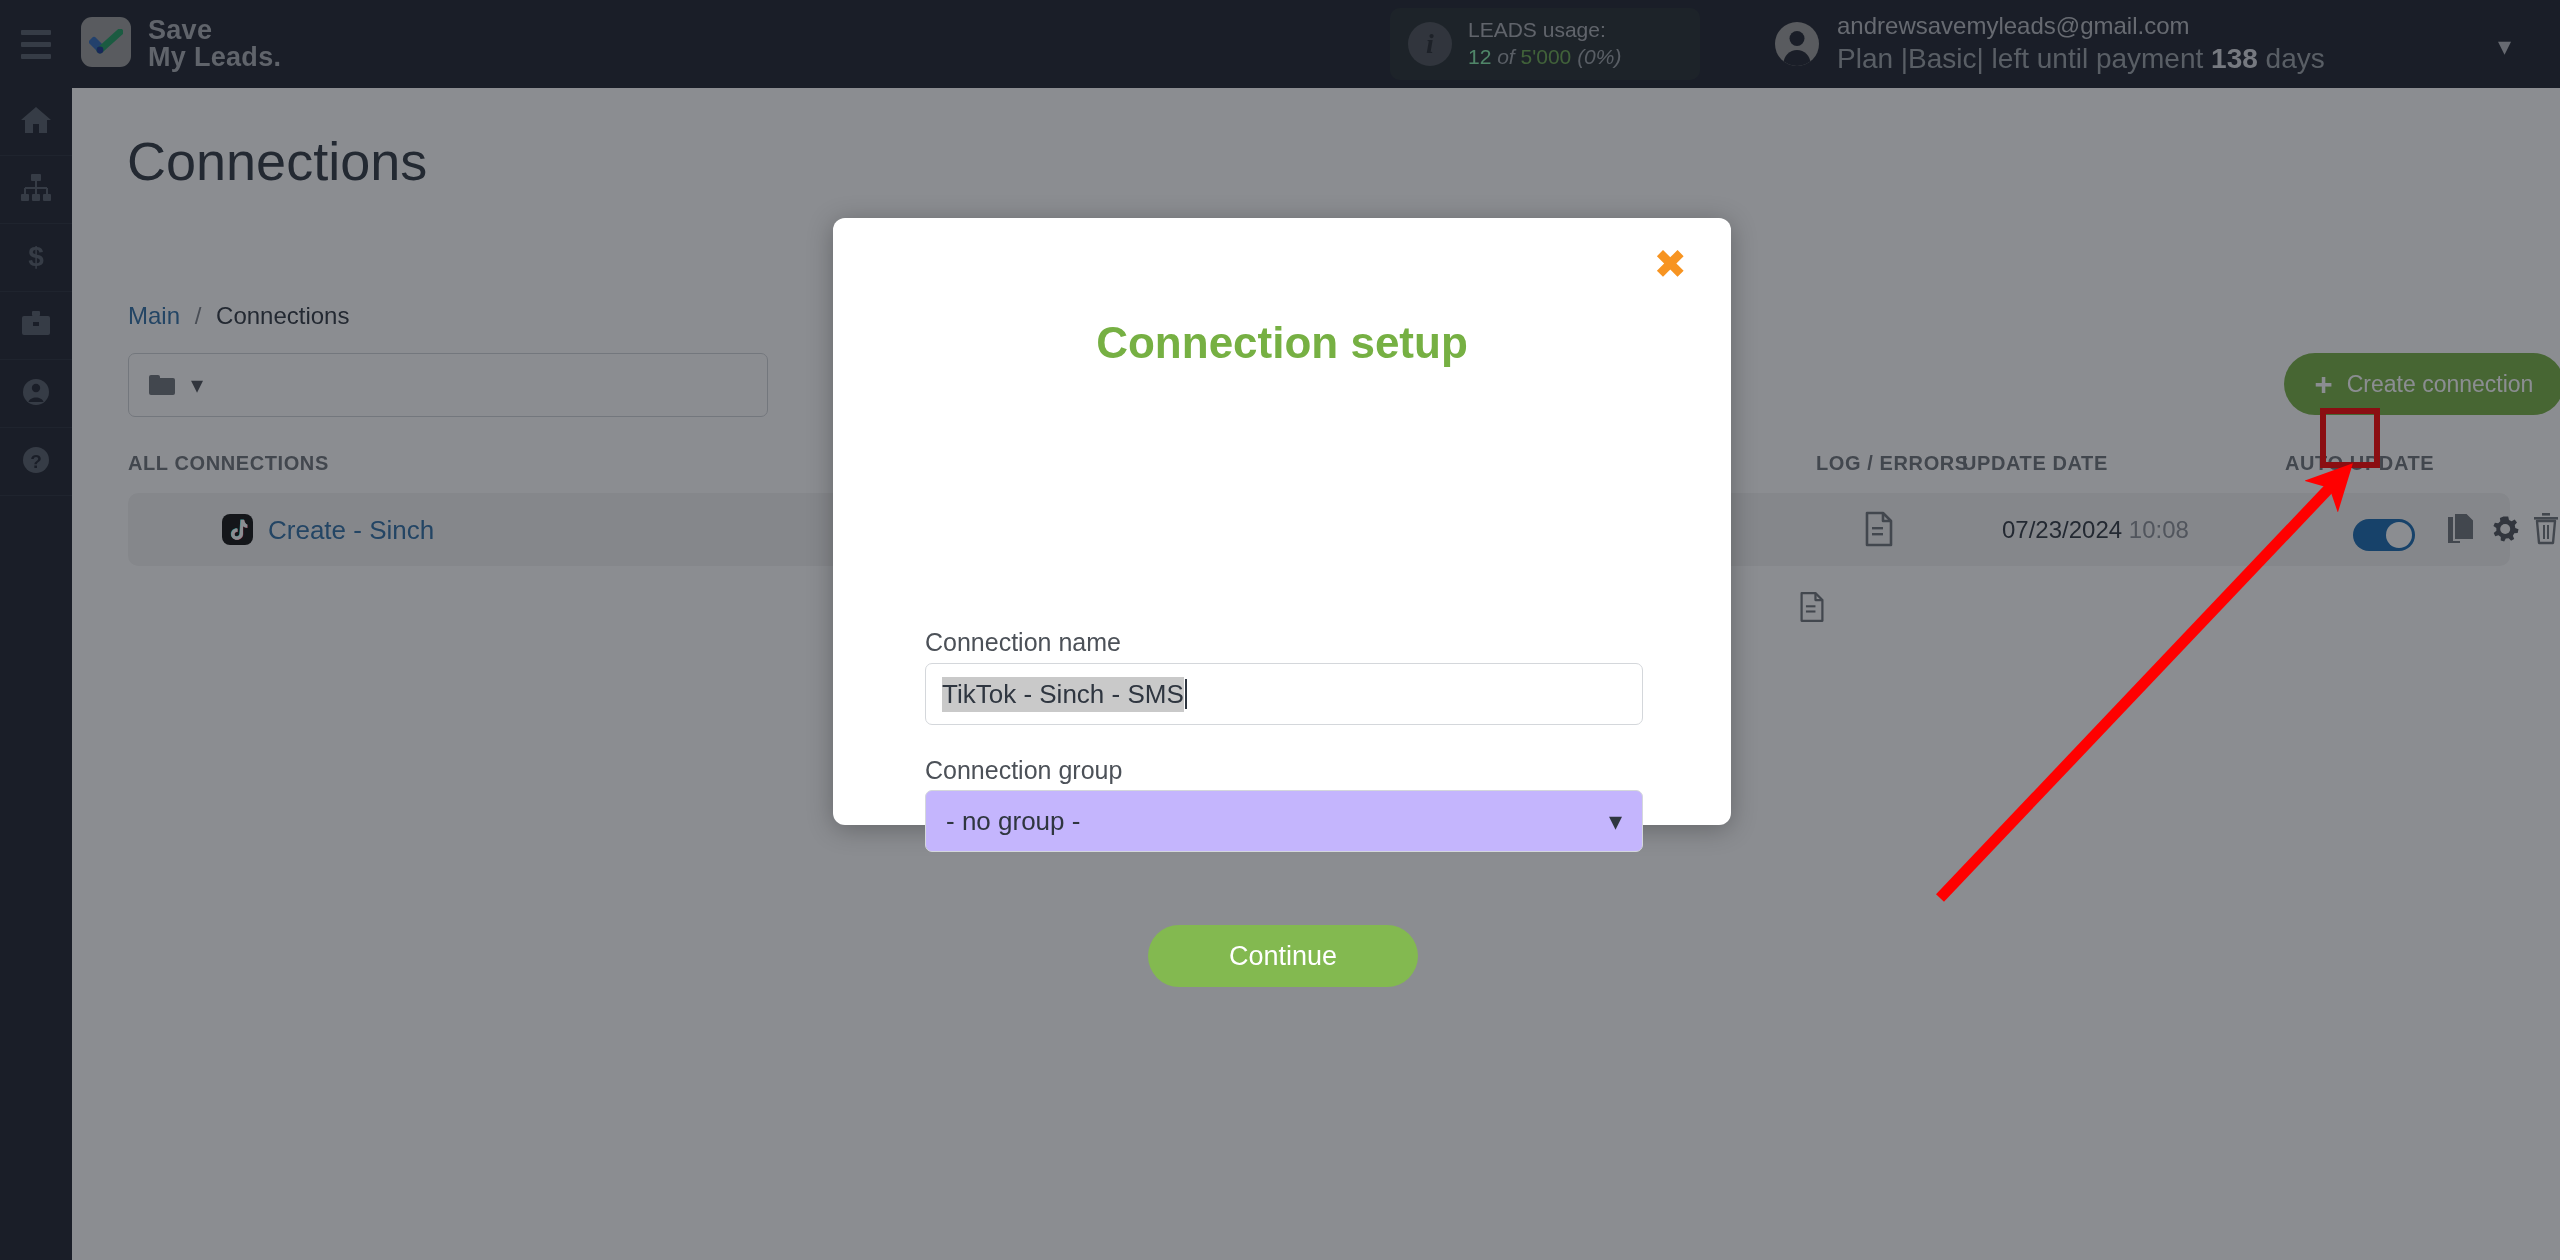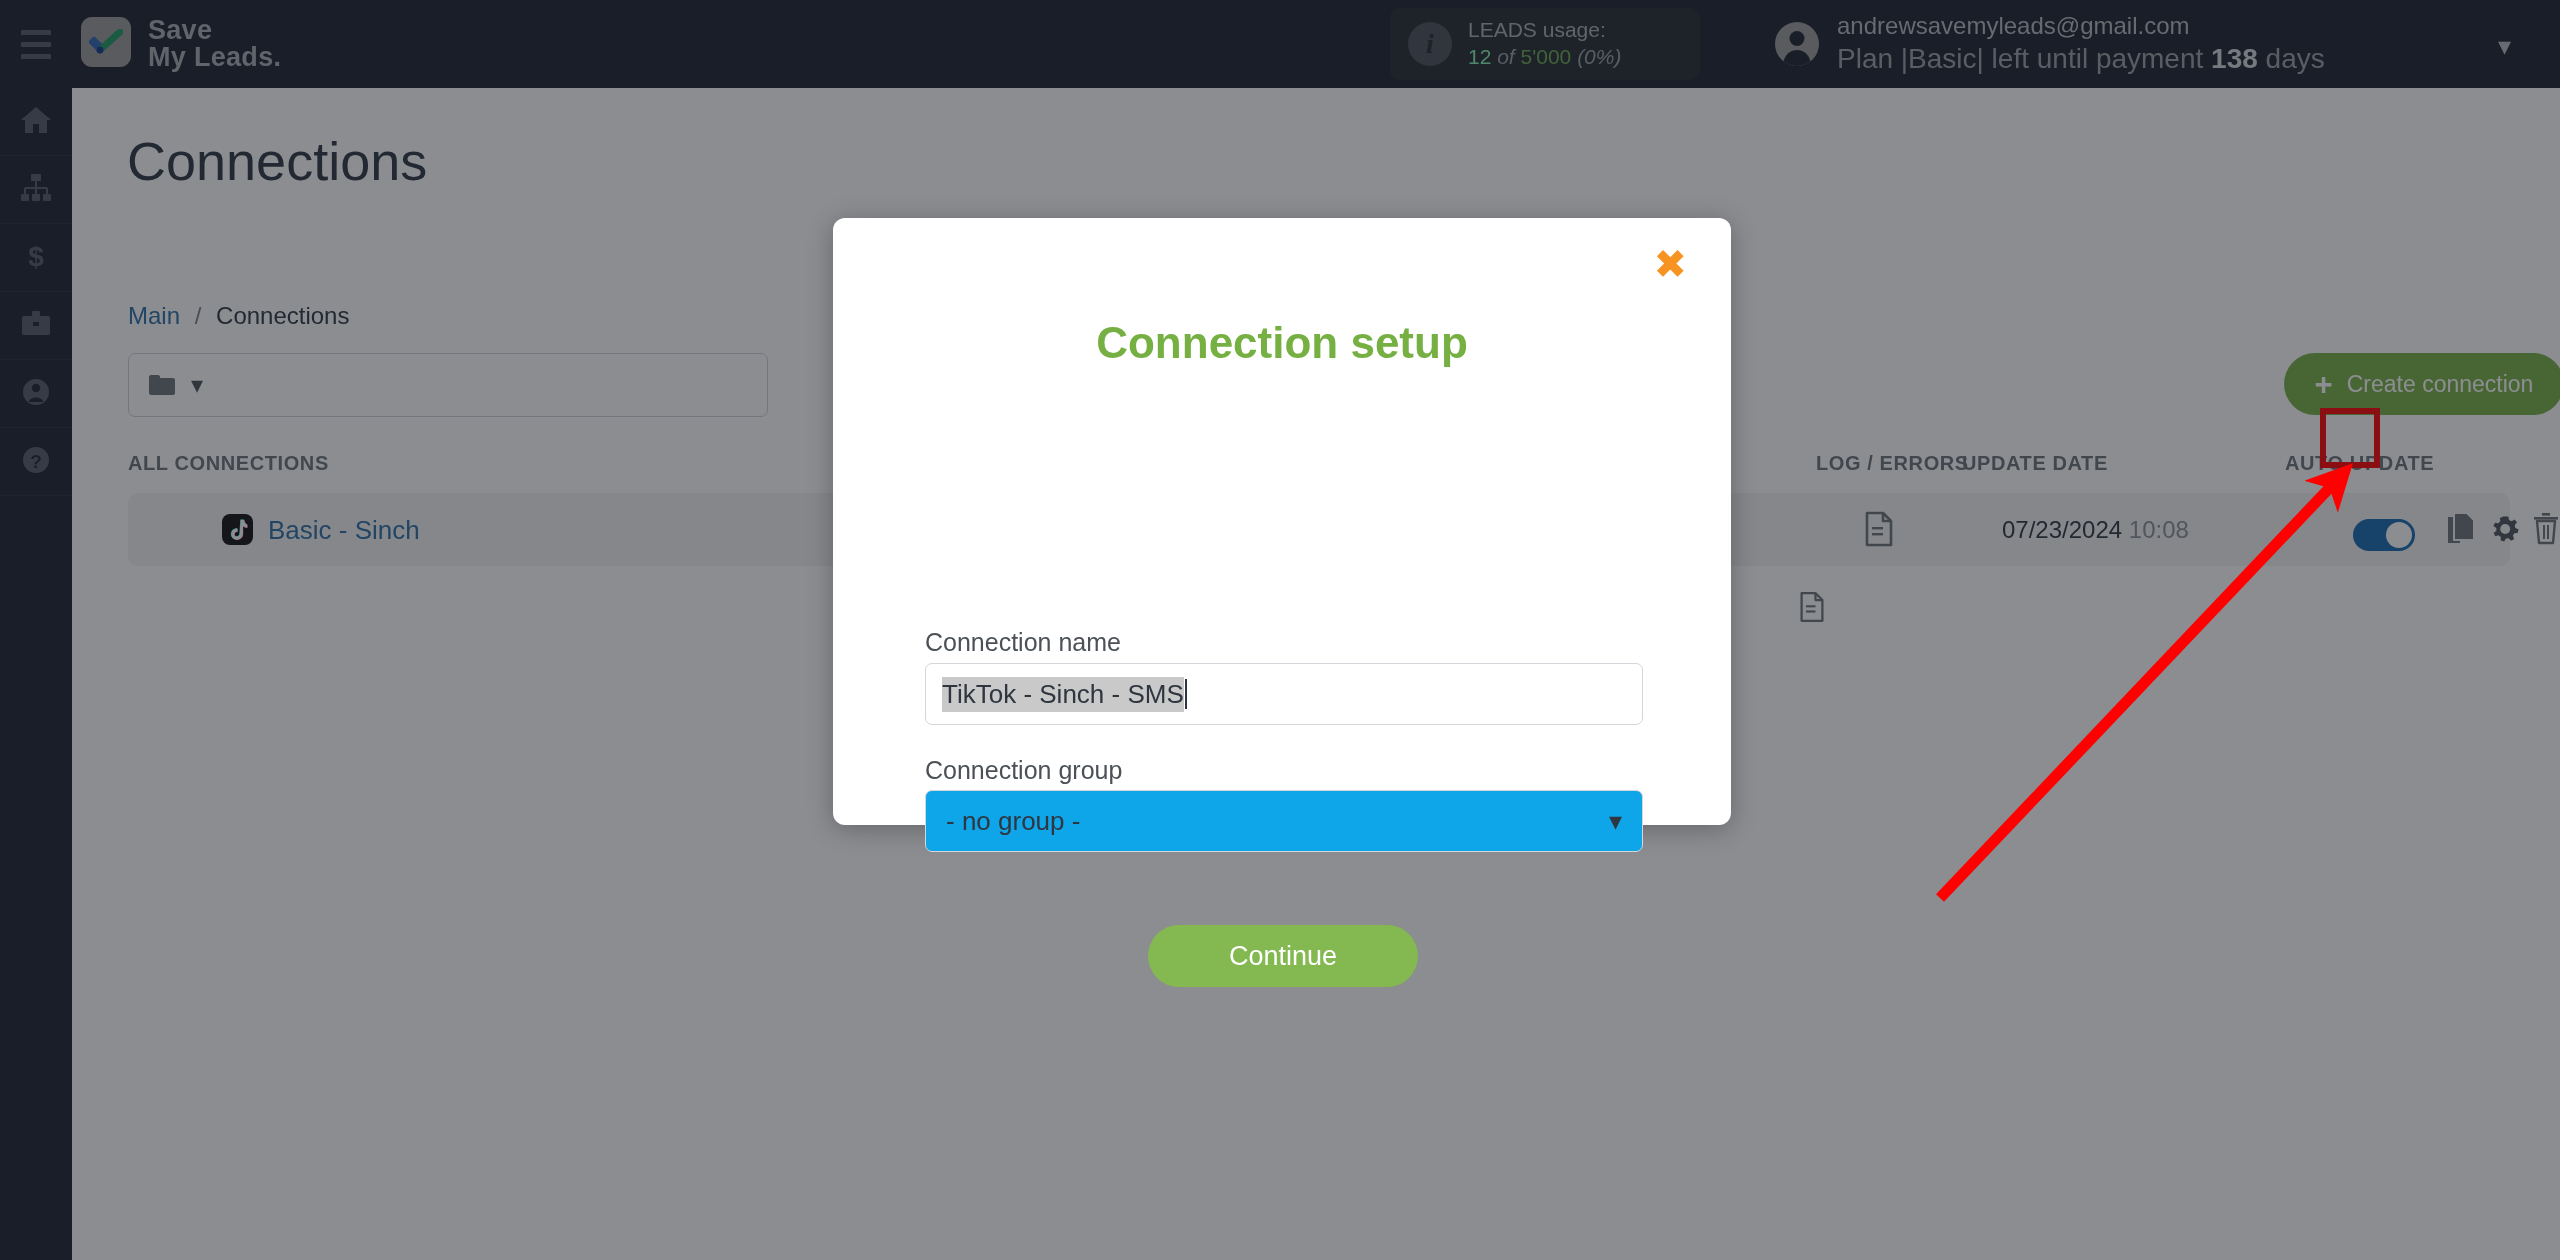--- a/index.html
+++ b/index.html
@@ -250,21 +250,21 @@
     background: #c9c9c9; padding: 2px 0;
   }
   .caret {
     display:inline-block; width:2px; height:30px; background:#2f3640;
     margin-left: 1px; vertical-align: middle;
   }
 
   .group-select {
     position: absolute; left: 92px; top: 572px;
     width: 718px; height: 62px;
-    border: 1px solid #d4d7db; border-radius: 7px; background: #0ea5e9;
+    border: 1px solid #d4d7db; border-radius: 7px; background: #c4b5fd;
     display: flex; align-items: center; padding: 0 20px;
     cursor: pointer;
   }
   .group-select .val { font-size: 26px; color: #2f3640; flex: 1; }
   .group-select .chev { font-size: 26px; color: #2f3640; }
 
   .continue-btn {
     position: absolute; left: 315px; top: 707px;
     width: 270px; height: 62px; border-radius: 31px;
     background: #83b950; color: #ffffff; border: none;
@@ -419,21 +419,21 @@
   <div class="col-head col-auto">AUTO UPDATE</div>
 
   <div class="conn-row">
     <div class="row-logo">
       <svg width="20" height="22" viewBox="0 0 20 22">
         <path d="M13 1 L16.4 1 C16.8 4.1 18.6 5.6 19.6 5.8 L19.6 9 C17.9 9 16.4 8.3 15.3 7.4 L15.3 14.7 C15.3 18.6 12.4 21 9.2 21 C6.1 21 3.5 18.6 3.5 15.5 C3.5 12.3 6.1 9.9 9.2 9.9 L9.8 9.9 L9.8 13.2 C9.6 13.2 9.4 13.1 9.2 13.1 C7.9 13.1 6.8 14.2 6.8 15.5 C6.8 16.8 7.9 17.8 9.2 17.8 C10.6 17.8 12 16.9 12 15.1 Z" fill="#ff3b5c"></path>
         <path d="M12.3 0.4 L15.7 0.4 C16.1 3.5 17.9 5 18.9 5.2 L18.9 8.4 C17.2 8.4 15.7 7.7 14.6 6.8 L14.6 14.1 C14.6 18 11.7 20.4 8.5 20.4 C5.4 20.4 2.8 18 2.8 14.9 C2.8 11.7 5.4 9.3 8.5 9.3 L9.1 9.3 L9.1 12.6 C8.9 12.6 8.7 12.5 8.5 12.5 C7.2 12.5 6.1 13.6 6.1 14.9 C6.1 16.2 7.2 17.2 8.5 17.2 C9.9 17.2 11.3 16.3 11.3 14.5 Z" fill="#25f4ee"></path>
         <path d="M12.7 0.8 L16.1 0.8 C16.5 3.9 18.3 5.4 19.3 5.6 L19.3 8.7 C17.6 8.7 16.1 8 15 7.1 L15 14.4 C15 18.3 12.1 20.7 8.9 20.7 C5.8 20.7 3.2 18.3 3.2 15.2 C3.2 12 5.8 9.6 8.9 9.6 L9.5 9.6 L9.5 12.9 C9.3 12.9 9.1 12.8 8.9 12.8 C7.6 12.8 6.5 13.9 6.5 15.2 C6.5 16.5 7.6 17.5 8.9 17.5 C10.3 17.5 11.7 16.6 11.7 14.8 Z" fill="#ffffff"></path>
       </svg>
     </div>
-    <div class="row-name">Basic - Sinch</div>
+    <div class="row-name">Create - Sinch</div>
 
     <div class="row-logicon">
       <svg width="30" height="36" viewBox="0 0 30 36">
         <path d="M3 2 L19 2 L27 10 L27 34 L3 34 Z" fill="none" stroke="#6d7278" stroke-width="2.6" stroke-linejoin="round"></path>
         <path d="M19 2 L19 10 L27 10" fill="none" stroke="#6d7278" stroke-width="2.6" stroke-linejoin="round"></path>
         <rect x="8" y="16" width="11" height="2.4" fill="#6d7278"></rect>
         <rect x="8" y="22" width="11" height="2.4" fill="#6d7278"></rect>
       </svg>
     </div>
 

